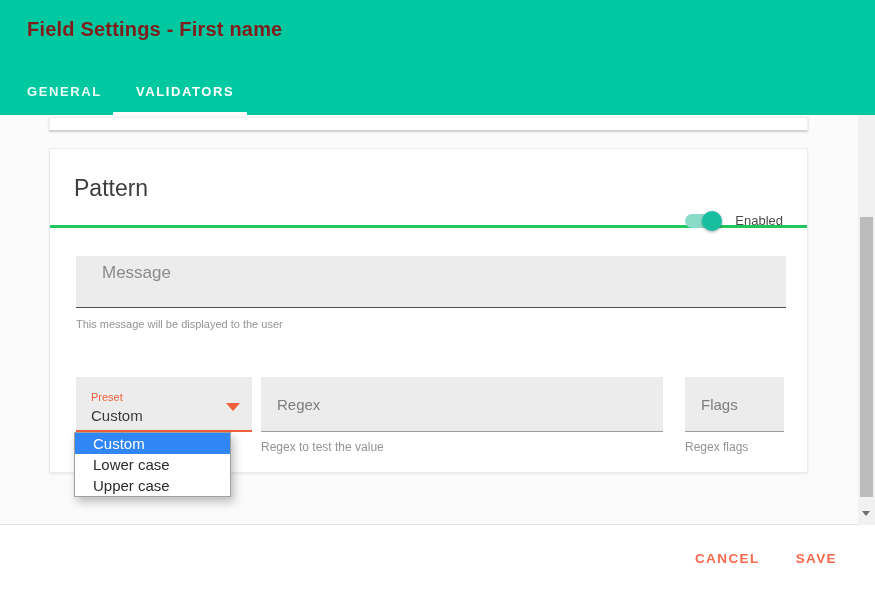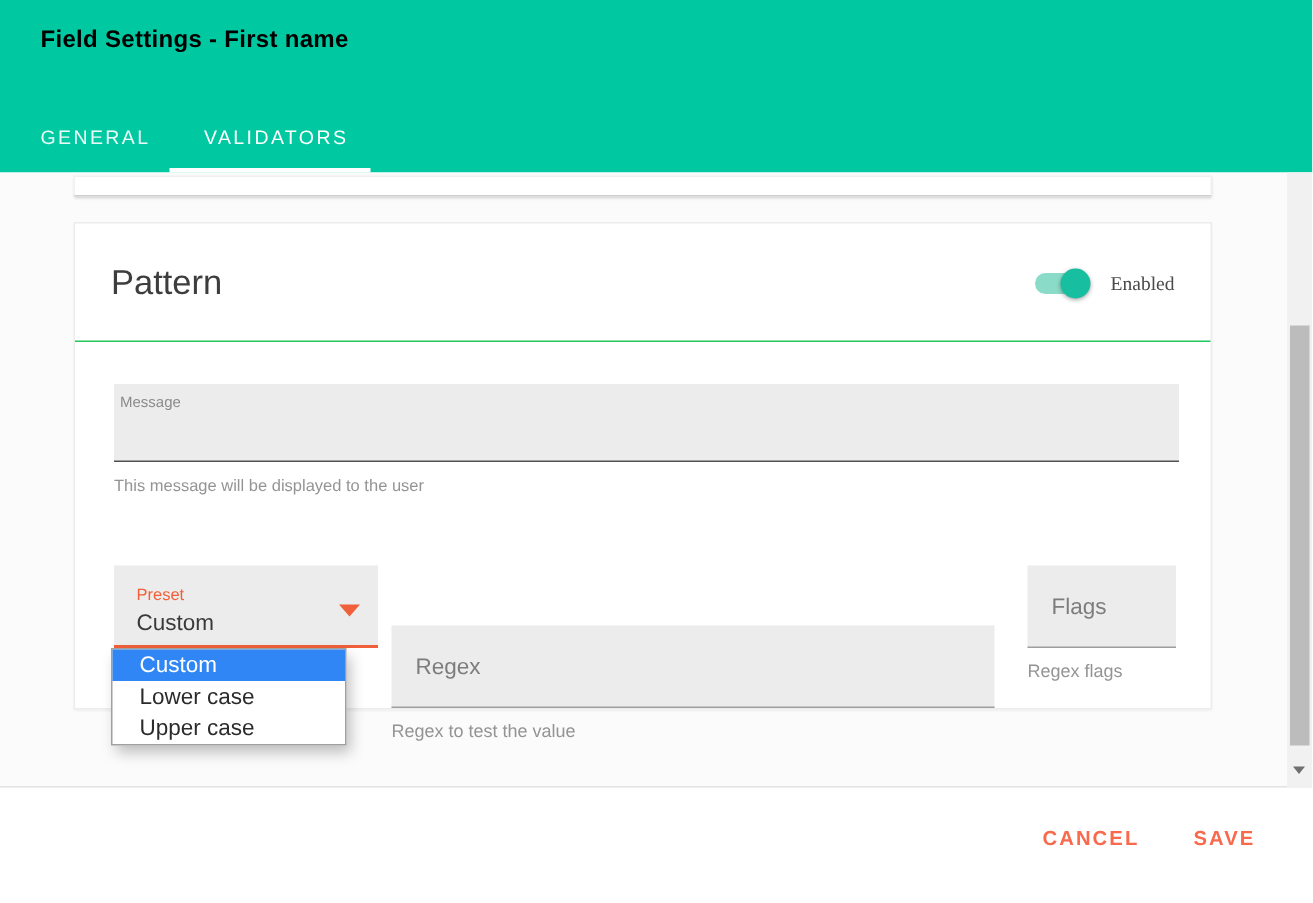--- a/index.html
+++ b/index.html
@@ -9,55 +9,55 @@
     --dropdown-highlight:#2f86f4;
     --toggle-on:#17bfa0;
   }
   *{margin:0;padding:0;box-sizing:border-box;}
   html,body{background:#fff;}
   body{font-family:"Liberation Sans",sans-serif;}
   .screen{position:relative;width:875px;height:602px;background:#fff;overflow:hidden;}
 
   
   .dlg-header{position:absolute;left:0;top:0;width:875px;height:115px;background:var(--header-teal);}
-  .dlg-title{position:absolute;left:27px;top:18px;font-size:16px;font-weight:700;color:#000000;letter-spacing:.2px;}
-  .tab{position:absolute;top:84px;font-size:13px;font-weight:400;letter-spacing:1.6px;color:rgba(255,255,255,.92);cursor:pointer;}
+  .dlg-title{position:absolute;left:27px;top:18px;font-size:20px;font-weight:700;color:#7f1d1d;letter-spacing:.2px;}
+  .tab{position:absolute;top:84px;font-size:13px;font-weight:700;letter-spacing:1.6px;color:rgba(255,255,255,.92);cursor:pointer;}
   .tab-general{left:27px;}
   .tab-validators{left:136px;color:#fff;}
   .tab-underline{position:absolute;left:113px;bottom:0;width:134px;height:3px;background:#fff;}
 
   
   .content{position:absolute;left:0;top:115px;width:875px;height:410px;background:#fbfbfb;border-bottom:1px solid #e2e2e2;}
   .card{background:#fff;}
   .card-top{position:absolute;left:49px;top:2px;width:759px;height:14px;border:1px solid #f0f0f0;border-bottom:1px solid #cfcfcf;box-shadow:0 1px 2px rgba(0,0,0,.18);}
   .card-pattern{position:absolute;left:49px;top:33px;width:759px;height:325px;border:1px solid #ececec;box-shadow:0 1px 2px rgba(0,0,0,.08);}
 
-  .card-head{position:relative;height:79px;border-bottom:1px solid #22c55e;}
+  .card-head{position:relative;height:79px;border-bottom:3px solid #22c55e;}
   .pattern-title{position:absolute;left:24px;top:0;line-height:79px;font-size:23px;font-weight:400;color:#3d3d3d;}
-  .toggle-wrap{position:absolute;right:24px;top:0;height:79px;display:flex;align-items:center;gap:16px;font-family:Liberation Serif, serif;}
+  .toggle-wrap{position:absolute;right:24px;top:0;height:79px;display:flex;align-items:flex-end;gap:16px;}
   .toggle{position:relative;width:34px;height:14px;display:inline-block;cursor:pointer;}
   .toggle .track{position:absolute;left:0;top:0;width:34px;height:14px;border-radius:7px;background:#8adcc9;}
   .toggle .knob{position:absolute;right:-3px;top:-3px;width:20px;height:20px;border-radius:50%;background:var(--toggle-on);box-shadow:0 1px 3px rgba(0,0,0,.35);}
   .toggle-label{font-size:13px;color:#4a4a4a;}
 
   .field-group{position:absolute;}
   .msg-group{left:26px;top:107px;width:710px;}
   .filled-box{position:relative;background:#ececec;}
   .msg-box{height:52px;border-bottom:1px solid #505050;}
-  .float-label{position:absolute;left:4px;top:7px;font-size:10px;color:#8b8b8b;text-align:center;}
+  .float-label{position:absolute;left:26px;top:7px;font-size:17px;color:#8b8b8b;text-align:center;}
   .msg-input{position:absolute;left:0;top:22px;width:100%;height:24px;background:transparent;border:none;outline:none;padding-left:10px;font-family:"Liberation Sans",sans-serif;font-size:15px;color:#3a3a3a;}
   .helper{margin-top:10px;font-size:11px;color:#949494;}
 
   .preset-group{left:26px;top:228px;width:176px;}
   .preset-box{height:55px;border-bottom:2px solid var(--accent-orange);padding:10px 0 0 15px;cursor:pointer;}
   .preset-label{font-size:11px;color:var(--accent-orange);}
   .preset-value{margin-top:2px;font-size:15px;color:#3a3a3a;}
   .caret{position:absolute;right:12px;top:26px;width:0;height:0;border-left:7px solid transparent;border-right:7px solid transparent;border-top:8px solid var(--accent-orange);}
 
-  .regex-group{left:211px;top:228px;width:402px;margin-top:40px;}
+  .regex-group{left:211px;top:228px;width:402px;}
   .flags-group{left:635px;top:228px;width:99px;}
   .plain-input{display:block;width:100%;height:55px;background:#ececec;border:none;outline:none;border-bottom:1px solid #9e9e9e;padding-left:16px;font-family:"Liberation Sans",sans-serif;font-size:15px;color:#3a3a3a;}
   .plain-input::placeholder{color:#7d7d7d;opacity:1;}
   .input-helper{margin-top:8px;font-size:12px;color:#949494;}
 
   
   .dropdown{position:absolute;left:74px;top:317px;width:157px;background:#fff;border:1px solid #a0a0a0;box-shadow:3px 5px 9px rgba(0,0,0,.25);z-index:20;}
   .opt{height:21px;line-height:21px;padding-left:18px;font-size:15px;color:#2b2b2b;cursor:pointer;white-space:nowrap;}
   .opt.selected{background:var(--dropdown-highlight);color:#fff;}
 

